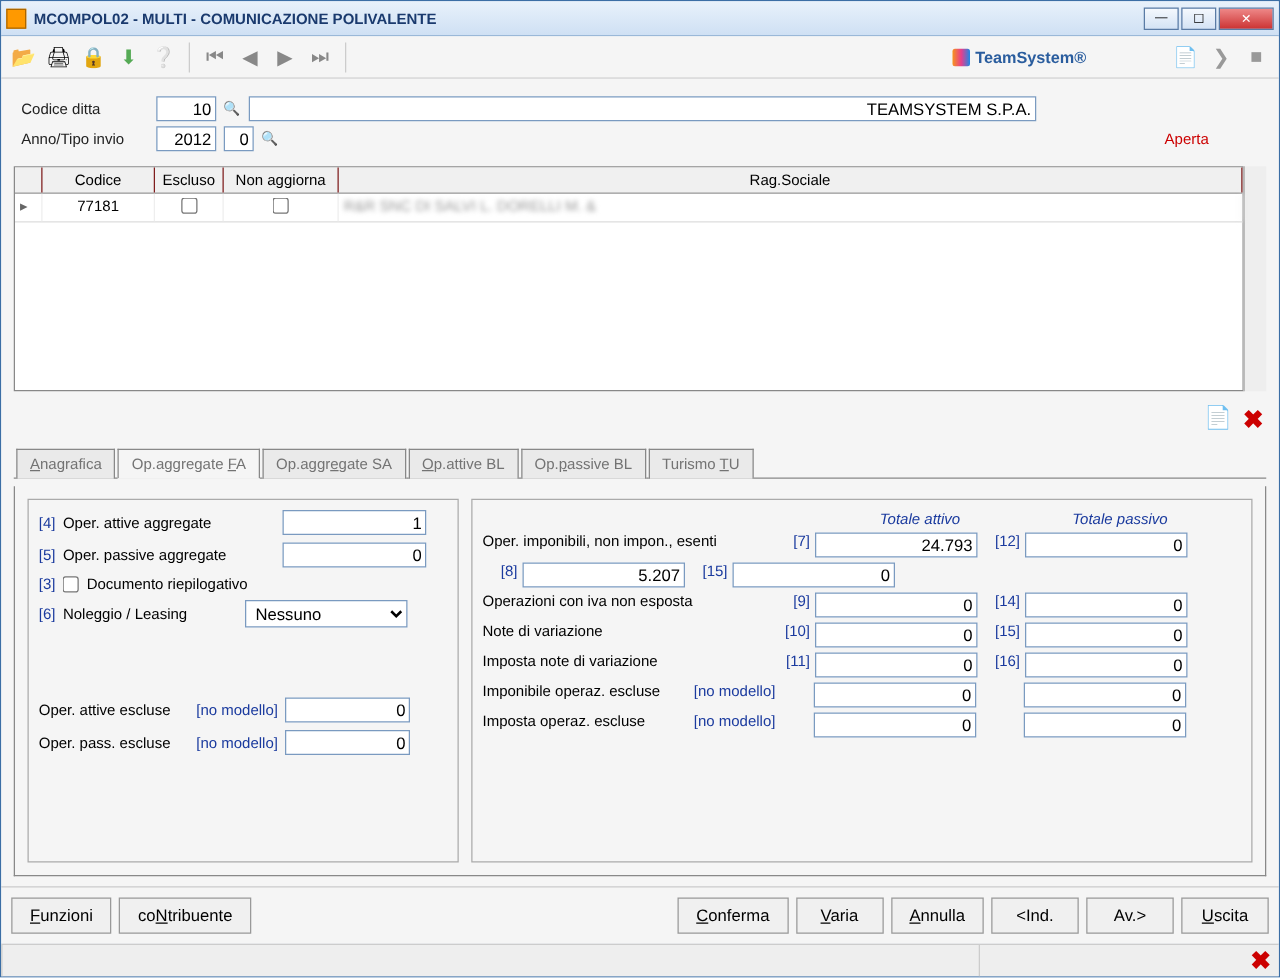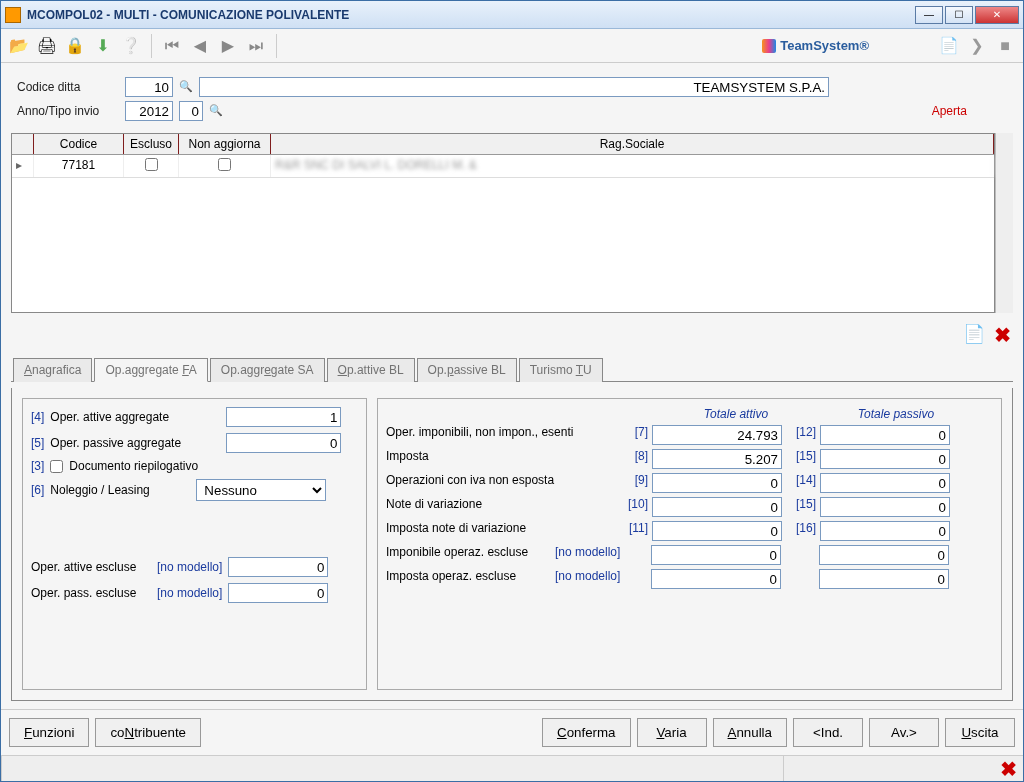--- a/index.html
+++ b/index.html
@@ -191,21 +191,20 @@
           <div class="th">Totale passivo</div>
         </div>
         <div class="rline">
           <span class="lbl">Oper. imponibili, non impon., esenti</span>
           <span class="key" style="width:28px;text-align:right">[7]</span>
           <input class="numfield numfield-sm" value="24.793" style="">
           <span class="key" style="width:30px;text-align:right">[12]</span>
           <input class="numfield numfield-sm" value="0" style="">
         </div>
         <div class="rline">
-          <span class="lbl">Imposta</span>
           <span class="key" style="width:28px;text-align:right">[8]</span>
           <input class="numfield numfield-sm" value="5.207" style="">
           <span class="key" style="width:30px;text-align:right">[15]</span>
           <input class="numfield numfield-sm" value="0" style="">
         </div>
         <div class="rline">
           <span class="lbl">Operazioni con iva non esposta</span>
           <span class="key" style="width:28px;text-align:right">[9]</span>
           <input class="numfield numfield-sm" value="0" style="">
           <span class="key" style="width:30px;text-align:right">[14]</span>

